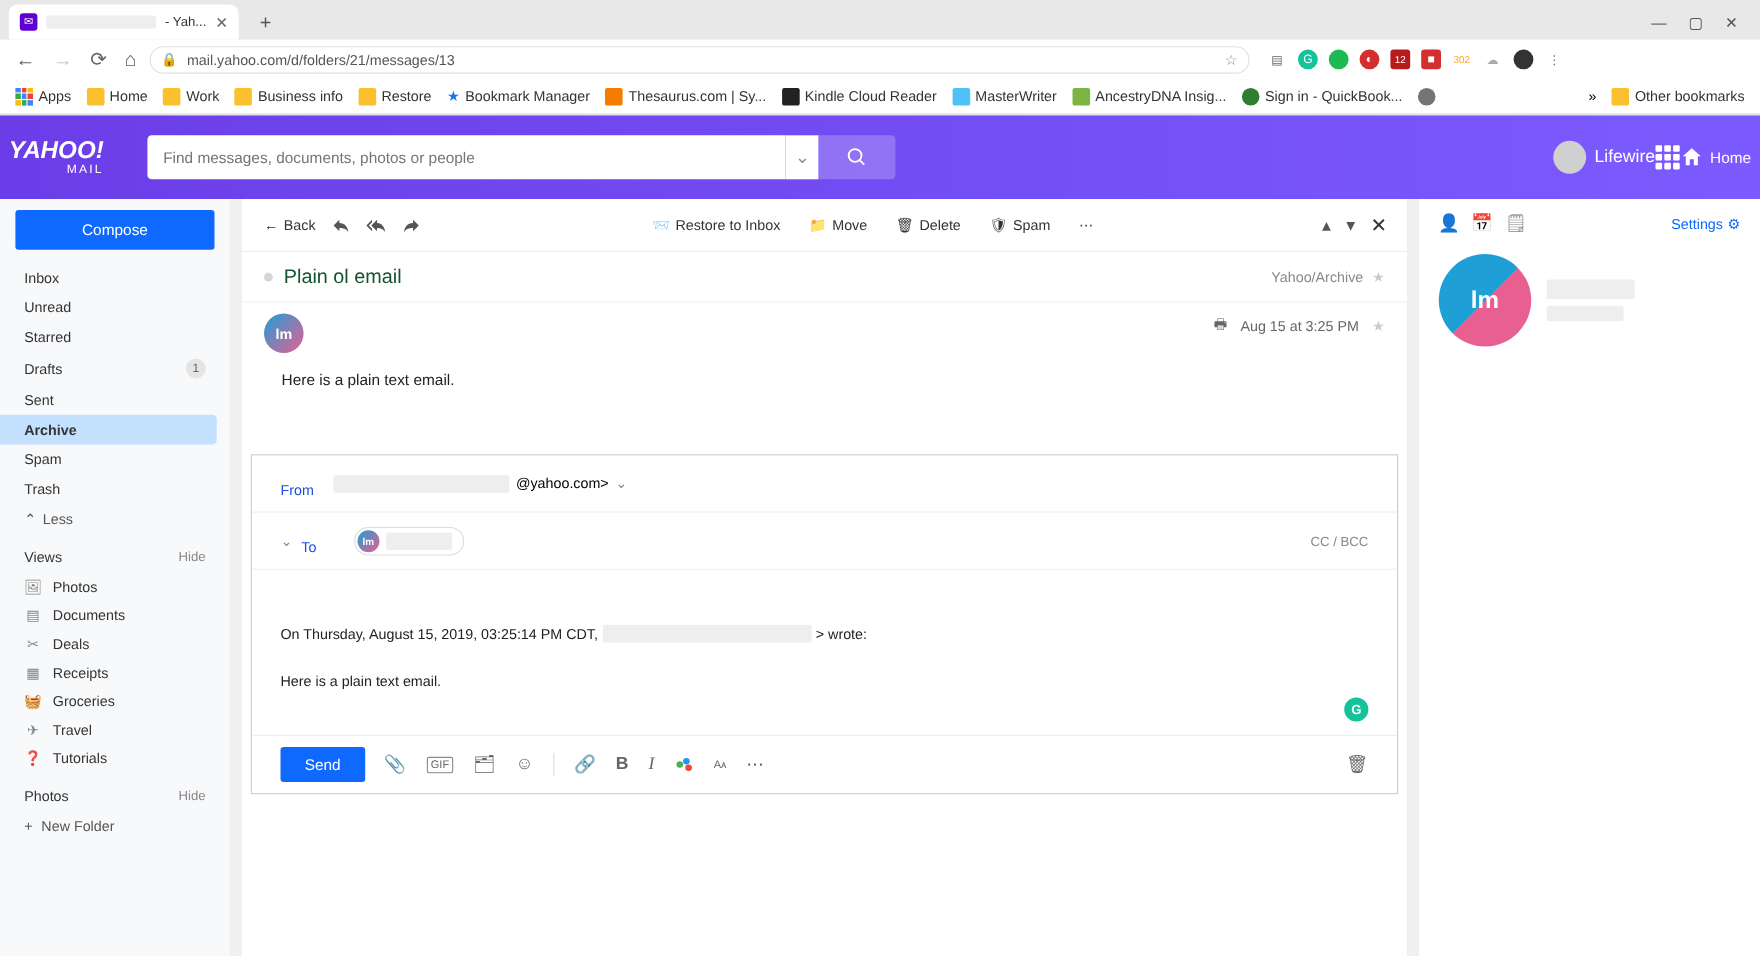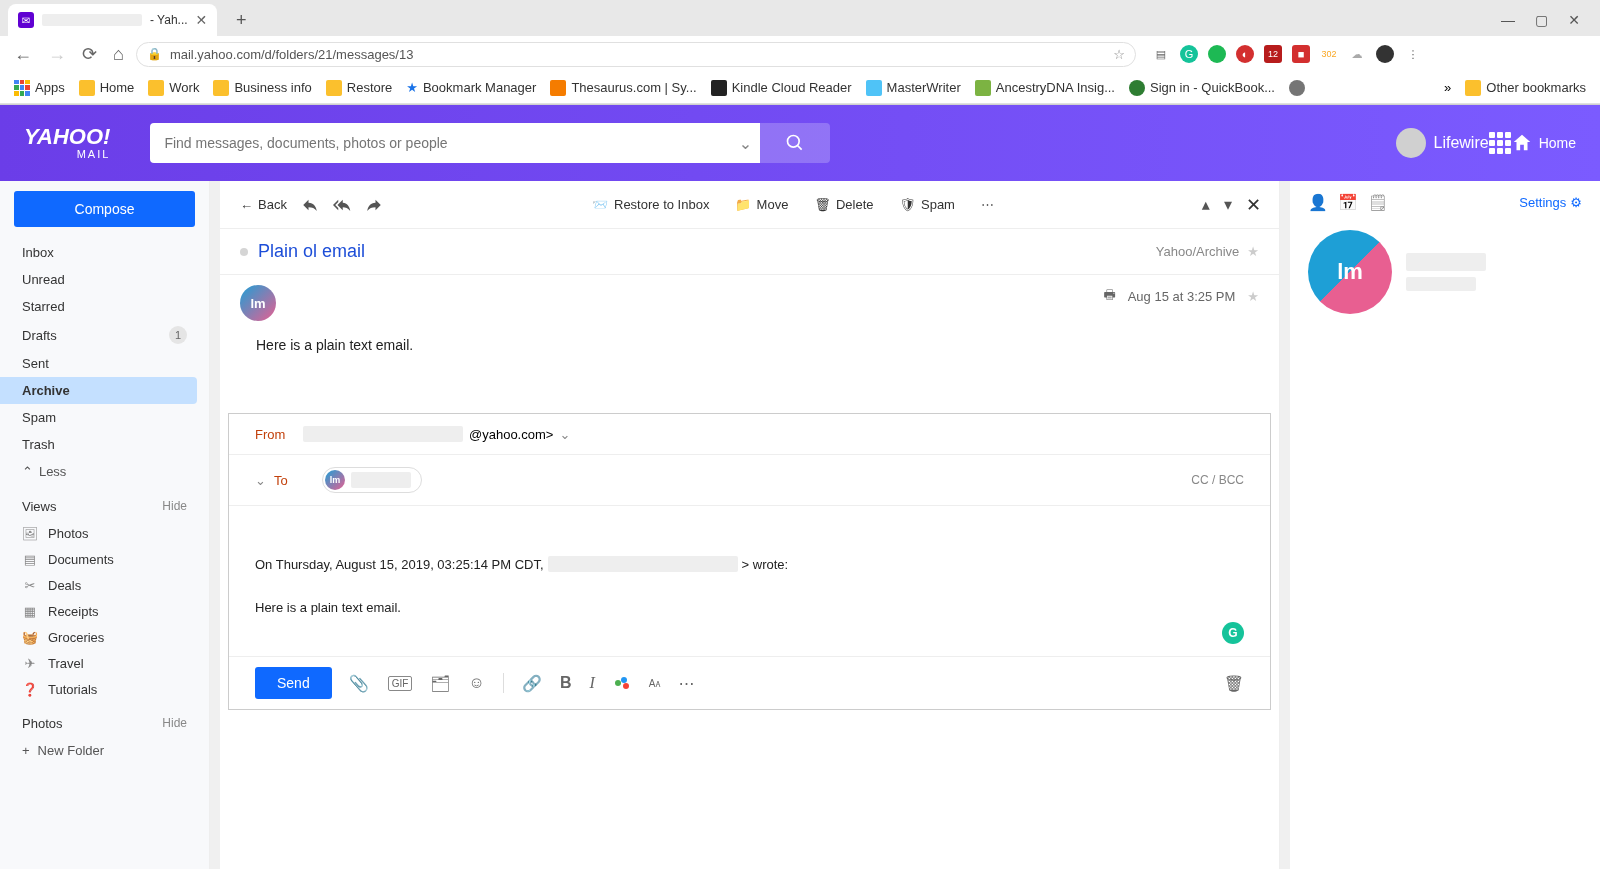--- a/index.html
+++ b/index.html
@@ -23,21 +23,21 @@
 .ext-icons { display: flex; gap: 10px; align-items: center; margin-left: 8px; }
 .ext-icon { width: 18px; height: 18px; border-radius: 3px; display: flex; align-items: center; justify-content: center; font-size: 11px; }
 
 .bookmarks-row { display: flex; align-items: center; height: 32px; padding: 0 14px; gap: 14px; background: #fff; border-bottom: 1px solid #e0e0e0; font-size: 13px; }
 .bm-item { display: flex; align-items: center; gap: 5px; color: #333; cursor: pointer; white-space: nowrap; }
 .bm-icon { width: 16px; height: 16px; border-radius: 2px; }
 .bm-folder { background: #fbc02d; }
 .bm-right { margin-left: auto; display: flex; gap: 14px; align-items: center; }
 
 
-.yahoo-header { background: linear-gradient(90deg, #6b3de8 0%, #7b5bff 100%); height: 76px; display: flex; align-items: center; padding: 0 24px; }
+.yahoo-header { background: linear-gradient(90deg, #6b3de8 0%, #7b5bff 100%); height: 76px; display: flex; align-items: center; padding: 0 8px; }
 .logo { color: #fff; font-weight: bold; font-size: 22px; line-height: 1; }
 .logo-sub { font-size: 11px; letter-spacing: 2px; text-align: right; }
 .search-wrap { margin-left: 40px; display: flex; }
 .search-input { width: 580px; height: 40px; border: none; border-radius: 4px 0 0 4px; padding: 0 14px; font-size: 14px; outline: none; }
 .search-caret { background: #fff; width: 30px; display: flex; align-items: center; justify-content: center; color: #888; }
 .search-btn { width: 70px; background: rgba(255,255,255,0.22); border: none; display: flex; align-items: center; justify-content: center; border-radius: 0 4px 4px 0; cursor: pointer; }
 .hdr-right { margin-left: auto; display: flex; align-items: center; color: #fff; }
 .avatar-circle { width: 30px; height: 30px; border-radius: 50%; background: #d0d0d0; }
 .apps-grid { width: 22px; height: 22px; display: grid; grid-template-columns: repeat(3,1fr); grid-template-rows: repeat(3,1fr); gap: 2px; }
 .apps-grid span { background: #fff; border-radius: 1px; }
@@ -61,35 +61,35 @@
 
 .content { flex: 1; display: flex; flex-direction: column; border-right: 1px solid #eee; }
 .toolbar { display: flex; align-items: center; padding: 10px 18px; gap: 10px; border-bottom: 1px solid #eee; height: 48px; }
 .tb-btn { display: flex; align-items: center; gap: 5px; font-size: 13px; color: #333; cursor: pointer; padding: 4px 2px; }
 .tb-btn svg, .tb-icon { width: 18px; height: 18px; }
 .tb-spacer { flex: 1; }
 .tb-group { display: flex; gap: 22px; }
 .tb-right { display: flex; gap: 14px; align-items: center; }
 
 .msg-header { padding: 12px 20px; display: flex; align-items: center; justify-content: space-between; border-bottom: 1px solid #eee; }
-.subject { font-size: 18px; color: #1d4ed8; display: flex; align-items: center; gap: 10px; }
+.subject { font-size: 18px; color: #14532d; display: flex; align-items: center; gap: 10px; }
 .dot { width: 8px; height: 8px; background: #d5d5d5; border-radius: 50%; }
 .folder-path { color: #888; font-size: 13px; display: flex; align-items: center; gap: 8px; }
 
 .msg-meta { padding: 10px 20px 6px; display: flex; align-items: flex-start; gap: 12px; }
 .msg-avatar { width: 36px; height: 36px; border-radius: 50%; background: linear-gradient(135deg,#1e9fd6,#e85f91); display: flex; align-items: center; justify-content: center; color: #fff; font-weight: bold; font-size: 13px; }
 .from-blur { background: #eee; width: 200px; height: 14px; border-radius: 2px; }
 .to-line { font-size: 13px; color: #555; margin-top: 4px; display: flex; gap: 4px; }
 .meta-right { margin-left: auto; display: flex; gap: 12px; align-items: center; color: #666; font-size: 13px; }
 
 .msg-body { padding: 10px 36px 60px; font-size: 14px; color: #222; }
 
 .compose-area { margin: 0 8px 8px; border: 1px solid #ccc; background: #fff; }
 .cmp-row { display: flex; align-items: center; padding: 12px 26px; border-bottom: 1px solid #eee; font-size: 13px; gap: 14px; }
-.cmp-label { color: #c2410c; width: 34px; }
+.cmp-label { color: #1d4ed8; width: 34px; margin-top: 12px; }
 .cmp-val { display: flex; align-items: center; gap: 6px; flex: 1; }
 .blur-block { background: #eee; height: 16px; border-radius: 2px; }
 .pill { border: 1px solid #ddd; border-radius: 14px; padding: 2px 10px 2px 2px; display: flex; align-items: center; gap: 6px; font-size: 12px; }
 .pill-av { width: 20px; height: 20px; border-radius: 50%; background: linear-gradient(135deg,#1e9fd6,#e85f91); display: flex; align-items: center; justify-content: center; color:#fff; font-size:9px; font-weight:bold; }
 .ccbcc { margin-left: auto; color: #888; font-size: 12px; cursor: pointer; }
 .cmp-body { padding: 50px 26px 20px; font-size: 13px; color: #222; position: relative; min-height: 150px; }
 .quote-line { display: flex; gap: 0; align-items: center; flex-wrap: wrap; }
 .cmp-toolbar { display: flex; align-items: center; padding: 10px 26px; gap: 18px; border-top: 1px solid #eee; }
 .send-btn { background: #0f69ff; color: #fff; border: none; padding: 8px 22px; border-radius: 3px; font-size: 14px; font-weight: 500; cursor: pointer; }
 .fmt-icon { color: #666; cursor: pointer; font-size: 16px; display: flex; }

